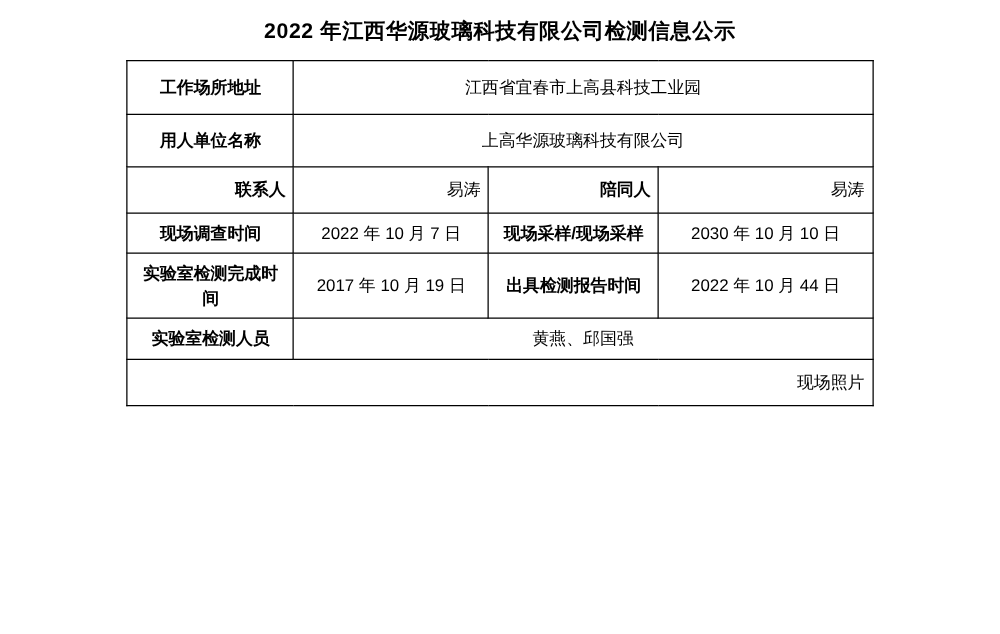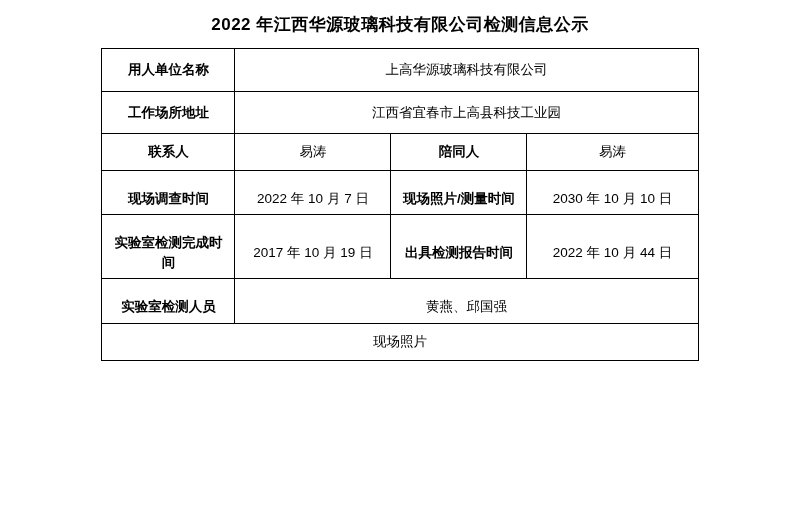--- a/index.html
+++ b/index.html
@@ -48,22 +48,22 @@
   }
   td.value {
     font-weight: normal;
     font-size: 13.5px;
   }
   .cell-inner {
     padding: 7px 6px;
     display: block;
   }
   .r-mid .cell-inner { padding: 11px 6px; }
-  .r-short .cell-inner { padding: 8px 6px; }
-  .two-line .cell-inner { padding: 6px 6px; margin-top: 12px; }
+  .r-short .cell-inner { padding: 8px 6px; text-align: right; }
+  .two-line .cell-inner { padding: 6px 6px; }
   td.photo-row {
     font-weight: normal;
     font-size: 13.5px;
   }
   td.photo-row .cell-inner { padding: 8px 6px; }
 </style>
 </head>
 <body>
 
 <div class="page">
@@ -74,33 +74,33 @@
     <colgroup>
       <col style="width:133px">
       <col style="width:156px">
       <col style="width:136px">
       <col style="width:171px">
     </colgroup>
     <tbody>
 
       <tr class="r-mid">
         <td class="label">
-            <span class="cell-inner">用人单位名称</span>
+            <span class="cell-inner">工作场所地址</span>
           </td>
         <td class="value" colspan="3">
-            <span class="cell-inner">上高华源玻璃科技有限公司</span>
+            <span class="cell-inner">江西省宜春市上高县科技工业园</span>
           </td>
       </tr>
 
       <tr class="r-mid">
         <td class="label">
-            <span class="cell-inner">工作场所地址</span>
+            <span class="cell-inner">用人单位名称</span>
           </td>
         <td class="value" colspan="3">
-            <span class="cell-inner">江西省宜春市上高县科技工业园</span>
+            <span class="cell-inner">上高华源玻璃科技有限公司</span>
           </td>
       </tr>
 
       <tr class="r-short">
         <td class="label">
             <span class="cell-inner">联系人</span>
           </td>
         <td class="value">
             <span class="cell-inner">易涛</span>
           </td>
@@ -113,21 +113,21 @@
       </tr>
 
       <tr class="two-line">
         <td class="label">
             <span class="cell-inner">现场调查时间</span>
           </td>
         <td class="value">
             <span class="cell-inner">2022 年 10 月 7 日</span>
           </td>
         <td class="label">
-            <span class="cell-inner">现场照片/测量时间</span>
+            <span class="cell-inner">现场采样/现场采样</span>
           </td>
         <td class="value">
             <span class="cell-inner">2030 年 10 月 10 日</span>
           </td>
       </tr>
 
       <tr class="two-line">
         <td class="label">
             <span class="cell-inner">实验室检测完成时间</span>
           </td>

